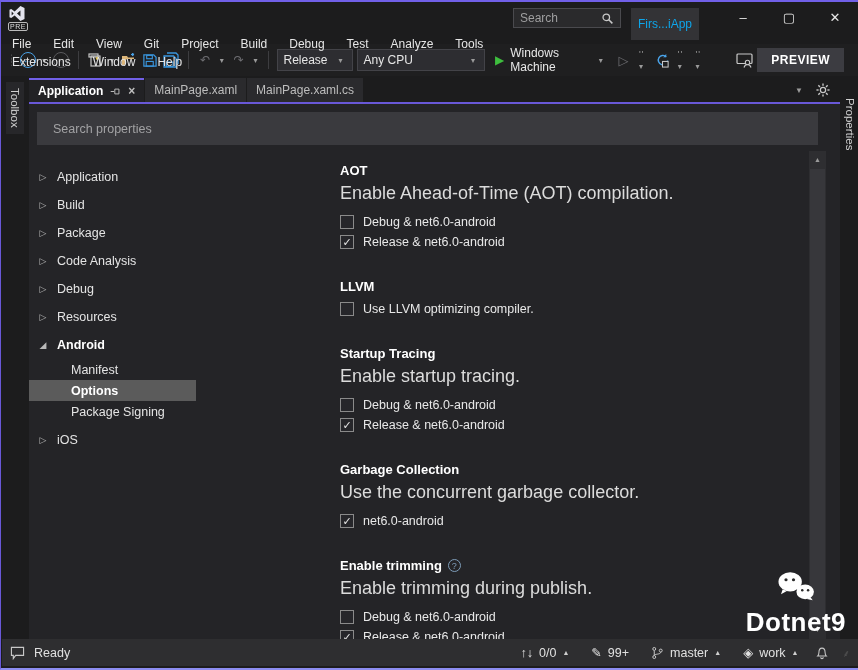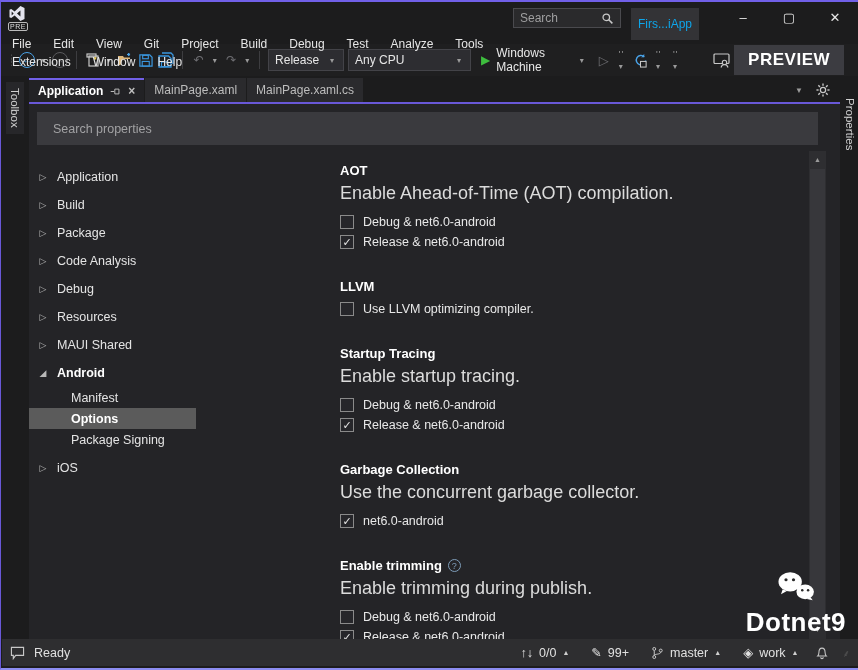--- a/index.html
+++ b/index.html
@@ -40,21 +40,21 @@
   .combo .caret { margin-left:auto; }
   .combo.release { width:80px; }
   .combo.anycpu { width:148px; }
   .runbtn { display:flex; align-items:center; gap:6px; padding:0 6px; height:22px; color:#e8e8e8; }
   .play { color:#3ebe3e; font-size:12px; }
   .hollowplay { color:#6e6e72; font-size:13px; }
   .minidots { position:relative; width:16px; height:18px; color:#9a9a9a; }
   .minidots i { position:absolute; top:-2px; left:3px; font-style:normal; font-size:9px; letter-spacing:1px;}
   .minidots b { position:absolute; bottom:-2px; left:3px; font-weight:normal; font-size:8px; }
   .preview-btn { margin-left:auto; margin-right:8px; background:#3c3c41; color:#fff;
-    font-weight:bold; font-size:17px; letter-spacing:.5px; padding:5px 14px; }
+    font-weight:bold; font-size:12px; letter-spacing:.5px; padding:5px 14px; }
 
   
   .workspace { position:absolute; top:76px; left:1px; right:0; bottom:29px; display:flex; }
   .strip { width:27px; background:#1c1c1d; position:relative; }
   .strip.right { width:18px; }
   .strip-label { writing-mode:vertical-rl; color:#cfcfcf; font-size:11.5px;
     padding:6px 0; background:#27272a; position:absolute; top:4px; left:4px; line-height:18px; }
   .strip.right .strip-label { background:transparent; left:1px; top:14px; }
   .center { flex:1; display:flex; flex-direction:column; min-width:0; }
 
@@ -317,24 +317,20 @@
               <span class="label">Code Analysis</span>
             </div>
             <div class="tree-item">
               <span class="twisty"></span>
               <span class="label">Debug</span>
             </div>
             <div class="tree-item">
               <span class="twisty"></span>
               <span class="label">Resources</span>
             </div>
-            <div class="tree-item">
-              <span class="twisty"></span>
-              <span class="label">MAUI Shared</span>
-            </div>
             <div class="tree-item expanded">
               <span class="twisty"></span>
               <span class="label">Android</span>
             </div>
             <div class="tree-child">Manifest</div>
             <div class="tree-child selected">Options</div>
             <div class="tree-child" style="margin-bottom:4px;">Package Signing</div>
             <div class="tree-item">
               <span class="twisty"></span>
               <span class="label">iOS</span>

